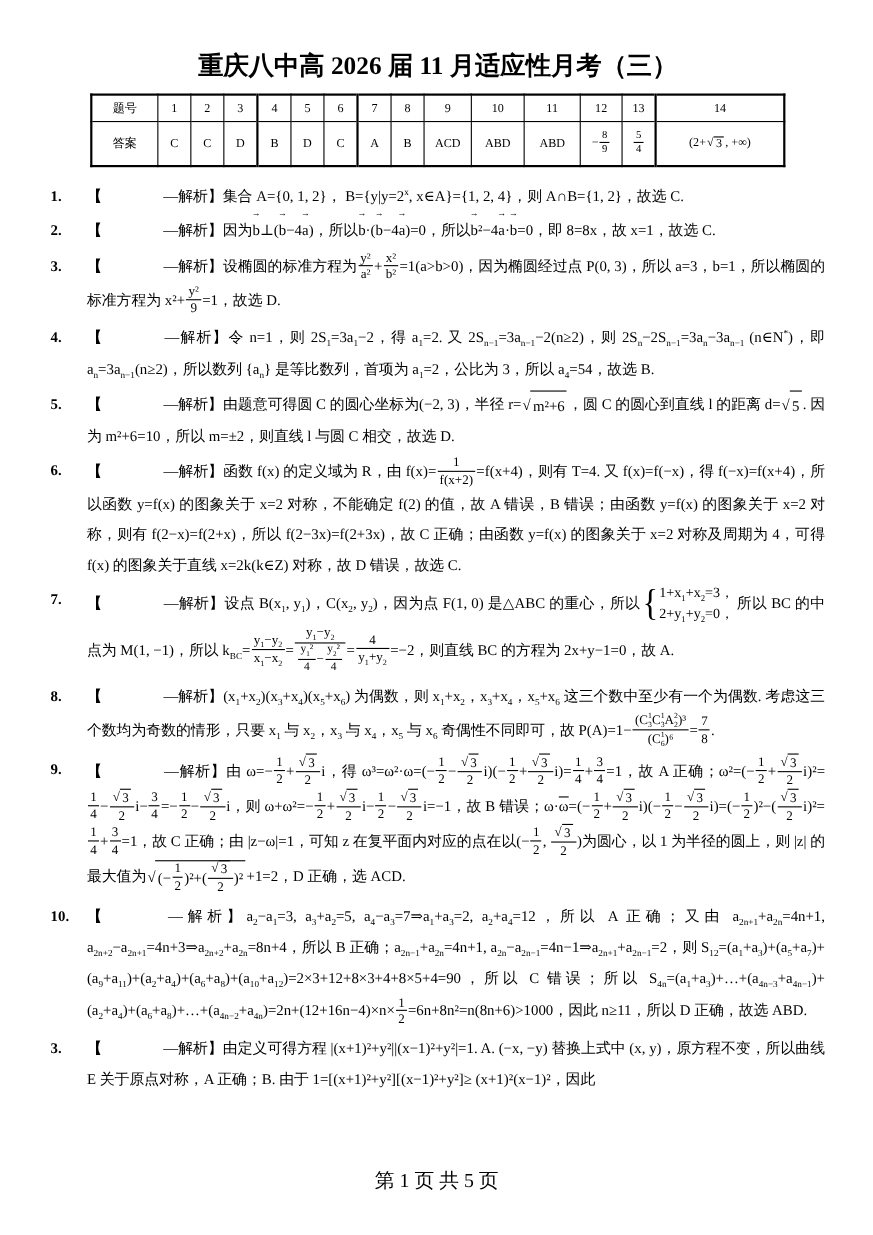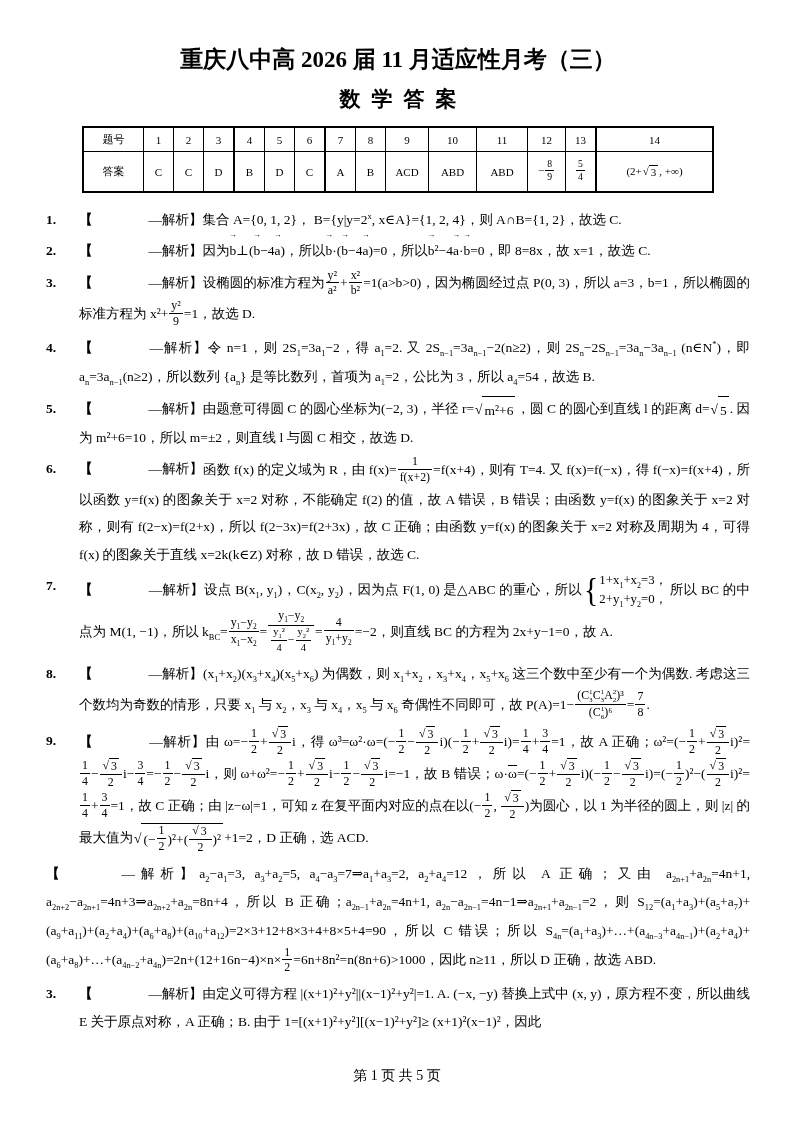--- a/index.html
+++ b/index.html
@@ -31,28 +31,27 @@
   .sqrt>.rbar{border-top:1px solid #000;padding:0 2px;display:inline-flex;align-items:center;}
   .sys{display:inline-flex;align-items:center;vertical-align:middle;margin:0 2px;}
   .sys>.brace{font-size:2.2em;font-weight:400;line-height:1;margin-right:1px;transform:scaleY(1.15);}
   .sys .rows{display:inline-flex;flex-direction:column;line-height:1.4;text-align:right;font-size:0.95em;}
   .vec{position:relative;display:inline-block;}
   .vec::after{content:"→";position:absolute;left:50%;top:-0.72em;transform:translateX(-50%);
         font-size:0.6em;line-height:1;}
   .ovl{display:inline-block;border-top:1px solid #000;line-height:1.15;}
   .scr{display:inline-flex;flex-direction:column;font-size:0.6em;line-height:1.15;
         vertical-align:middle;text-align:left;}
-  .footer{position:absolute;left:0;right:0;bottom:38px;text-align:center;font-size:14px;}
+  .footer{position:absolute;left:0;right:0;bottom:38px;text-align:center;font-size:18px;}
 </style>
 </head>
 <body>
 
 <div class="page">
   <div class="doc-title">重庆八中高 2026 届 11 月适应性月考（三）</div>
-  <div class="doc-subtitle">数学答案</div>
   <table class="answer-table">
     <tbody>
         <tr>
           <td style="width: 55px;">题号</td>
           <td style="width: 25px;">1</td>
           <td style="width: 25px;">2</td>
           <td style="width: 25px;">3</td>
           <td class="thick" style="width: 25px;">4</td>
           <td style="width: 25px;">5</td>
           <td style="width: 25px;">6</td>
@@ -316,20 +315,21 @@
                 </span>)²+(<span class="frac">
                   <span class="fn"><span class="sqrt">
                       <span class="rad">√</span>
                       <span class="rbar">3</span>
                     </span></span>
                   <span class="fd">2</span>
                 </span>)²</span>
             </span>+1=2，D 正确，选 ACD.</span></div>
       </div>
       <div class="sol-item">
+        <span class="sol-num">10.</span>
         <div class="sol-body"><span class="bracket">【</span><span class="gap"></span><span class="analysis-label">—解析】</span><span class="sol-content">a<sub>2</sub>−a<sub>1</sub>=3, a<sub>3</sub>+a<sub>2</sub>=5, a<sub>4</sub>−a<sub>3</sub>=7⇒a<sub>1</sub>+a<sub>3</sub>=2, a<sub>2</sub>+a<sub>4</sub>=12，所以 A 正确；又由 a<sub>2n+1</sub>+a<sub>2n</sub>=4n+1, a<sub>2n+2</sub>−a<sub>2n+1</sub>=4n+3⇒a<sub>2n+2</sub>+a<sub>2n</sub>=8n+4，所以 B 正确；a<sub>2n−1</sub>+a<sub>2n</sub>=4n+1, a<sub>2n</sub>−a<sub>2n−1</sub>=4n−1⇒a<sub>2n+1</sub>+a<sub>2n−1</sub>=2，则 S<sub>12</sub>=(a<sub>1</sub>+a<sub>3</sub>)+(a<sub>5</sub>+a<sub>7</sub>)+(a<sub>9</sub>+a<sub>11</sub>)+(a<sub>2</sub>+a<sub>4</sub>)+(a<sub>6</sub>+a<sub>8</sub>)+(a<sub>10</sub>+a<sub>12</sub>)=2×3+12+8×3+4+8×5+4=90，所以 C 错误；所以 S<sub>4n</sub>=(a<sub>1</sub>+a<sub>3</sub>)+…+(a<sub>4n−3</sub>+a<sub>4n−1</sub>)+(a<sub>2</sub>+a<sub>4</sub>)+(a<sub>6</sub>+a<sub>8</sub>)+…+(a<sub>4n−2</sub>+a<sub>4n</sub>)=2n+(12+16n−4)×n×<span class="frac">
               <span class="fn">1</span>
               <span class="fd">2</span>
             </span>=6n+8n²=n(8n+6)&gt;1000，因此 n≥11，所以 D 正确，故选 ABD.</span></div>
       </div>
       <div class="sol-item">
         <span class="sol-num">3.</span>
         <div class="sol-body"><span class="bracket">【</span><span class="gap"></span><span class="analysis-label">—解析】</span><span class="sol-content">由定义可得方程 |(x+1)²+y²||(x−1)²+y²|=1. A. (−x, −y) 替换上式中 (x, y)，原方程不变，所以曲线 E 关于原点对称，A 正确；B. 由于 1=[(x+1)²+y²][(x−1)²+y²]≥ (x+1)²(x−1)²，因此</span></div>
       </div>
     </div>

